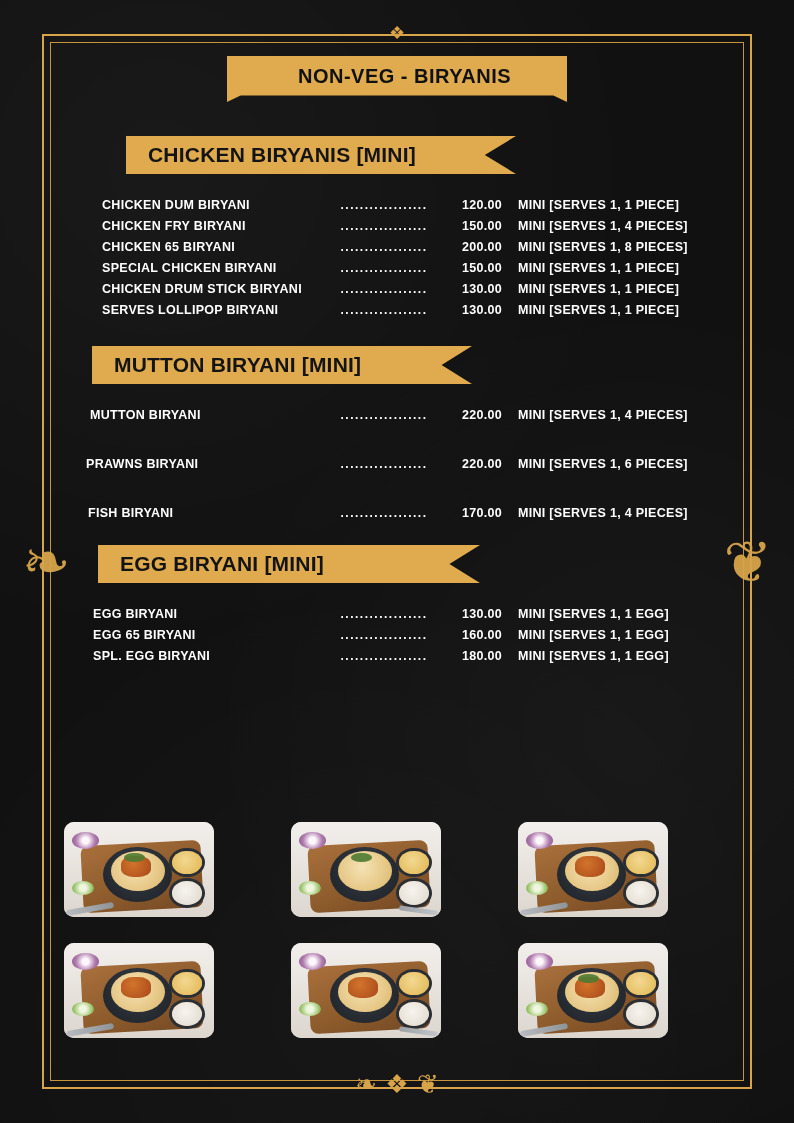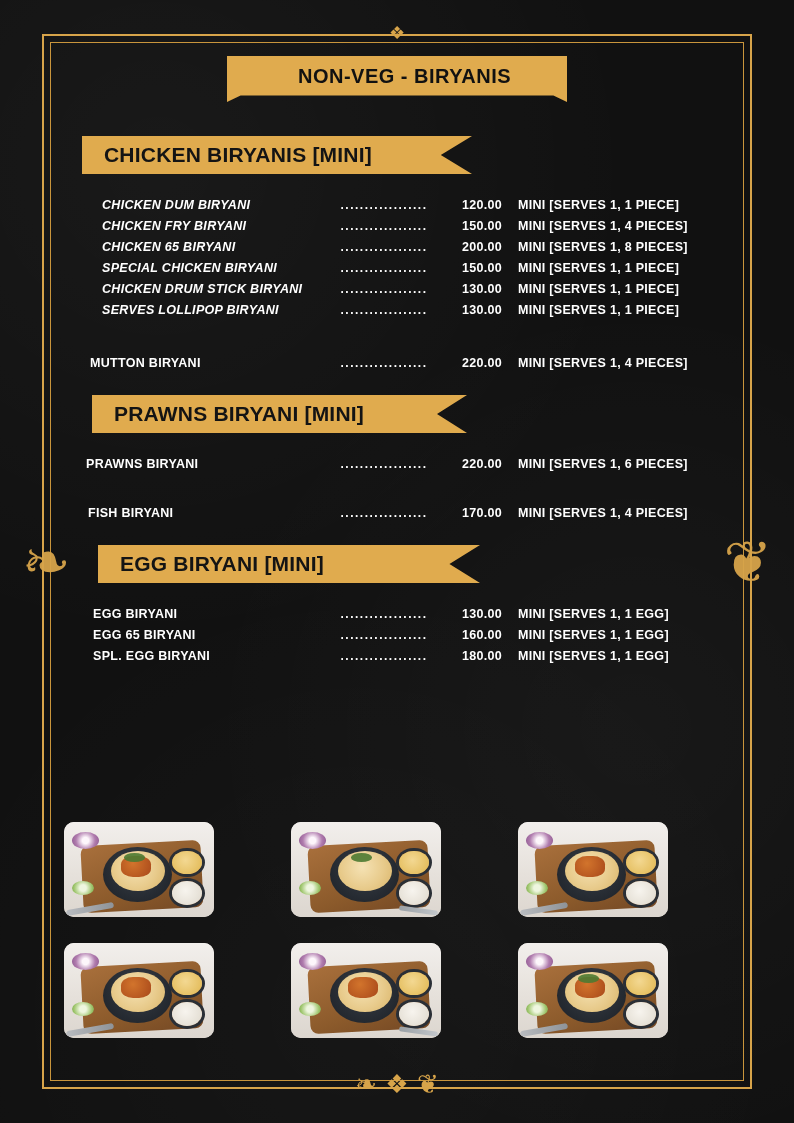--- a/index.html
+++ b/index.html
@@ -101,21 +101,21 @@
     clip-path: polygon(0 0, 100% 0, 92% 50%, 100% 100%, 0 100%);
     padding-left: 22px;
     margin-bottom: 14px;
   }
   .sec-head .txt {
     color: #141414;
     font-weight: bold;
     font-size: 21px;
     letter-spacing: .2px;
   }
-  .sec-head.w1 { width: 390px; }
+  .sec-head.w1 { width: 390px; margin-left: 44px; }
   .sec-head.w2 { width: 380px; margin-left: 10px; }
   .sec-head.w3 { width: 375px; margin-left: 10px; }
   .sec-head.w4 { width: 378px; margin-left: 16px; }
   .sec-head.w5 { width: 382px; margin-left: 16px; }
 
   .sec-block { margin-bottom: 26px; }
   .sec-block.tight { margin-bottom: 22px; }
 
   .rows { padding: 6px 0 0 0; }
   .row {
@@ -134,21 +134,21 @@
     color: #ffffff;
     font-size: 12px;
     letter-spacing: 1.5px;
     overflow: hidden;
     text-align: center;
   }
   .row .price { width: 66px; flex: none; text-align: right; }
   .row .serves { padding-left: 16px; }
 
   
-  .rows.ind1 .row .name { padding-left: 20px; font-style: italic; }
+  .rows.ind1 .row .name { padding-left: 20px; }
   .rows.ind2 .row .name { padding-left: 8px; }
   .rows.ind3 .row .name { padding-left: 4px; }
   .rows.ind4 .row .name { padding-left: 6px; }
   .rows.ind5 .row .name { padding-left: 11px; }
 
   
   .photos {
     position: absolute;
     left: 64px; right: 64px; top: 822px;
     display: grid;
@@ -299,34 +299,34 @@
         <div class="row">
           <span class="name">SERVES LOLLIPOP BIRYANI</span>
           <span class="dots">..................</span>
           <span class="price">130.00</span>
           <span class="serves">MINI [SERVES 1, 1 PIECE]</span>
         </div>
       </div>
     </div>
 
     <div class="sec-block tight">
+      <div class="sec-head w2">
+        <span class="txt">MUTTON BIRYANI [MINI]</span>
+      </div>
       <div class="rows ind2">
         <div class="row">
           <span class="name">MUTTON BIRYANI</span>
           <span class="dots">..................</span>
           <span class="price">220.00</span>
           <span class="serves">MINI [SERVES 1, 4 PIECES]</span>
         </div>
       </div>
     </div>
 
     <div class="sec-block tight">
-      <div class="sec-head w3">
-        <span class="txt">PRAWNS BIRYANI [MINI]</span>
-      </div>
       <div class="rows ind3">
         <div class="row">
           <span class="name">PRAWNS BIRYANI</span>
           <span class="dots">..................</span>
           <span class="price">220.00</span>
           <span class="serves">MINI [SERVES 1, 6 PIECES]</span>
         </div>
       </div>
     </div>
 

